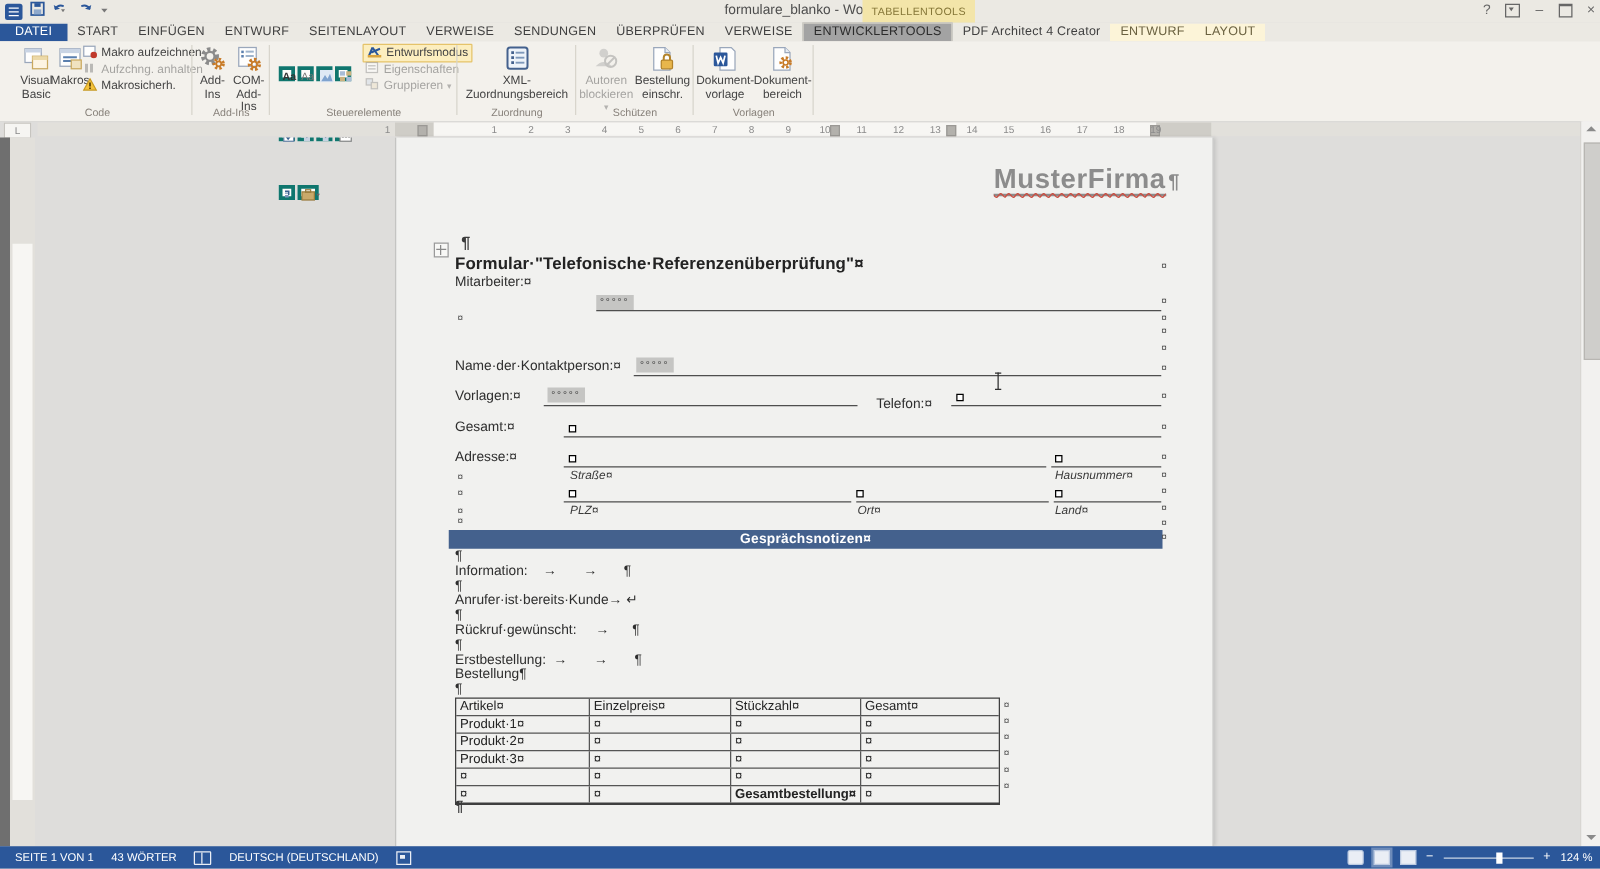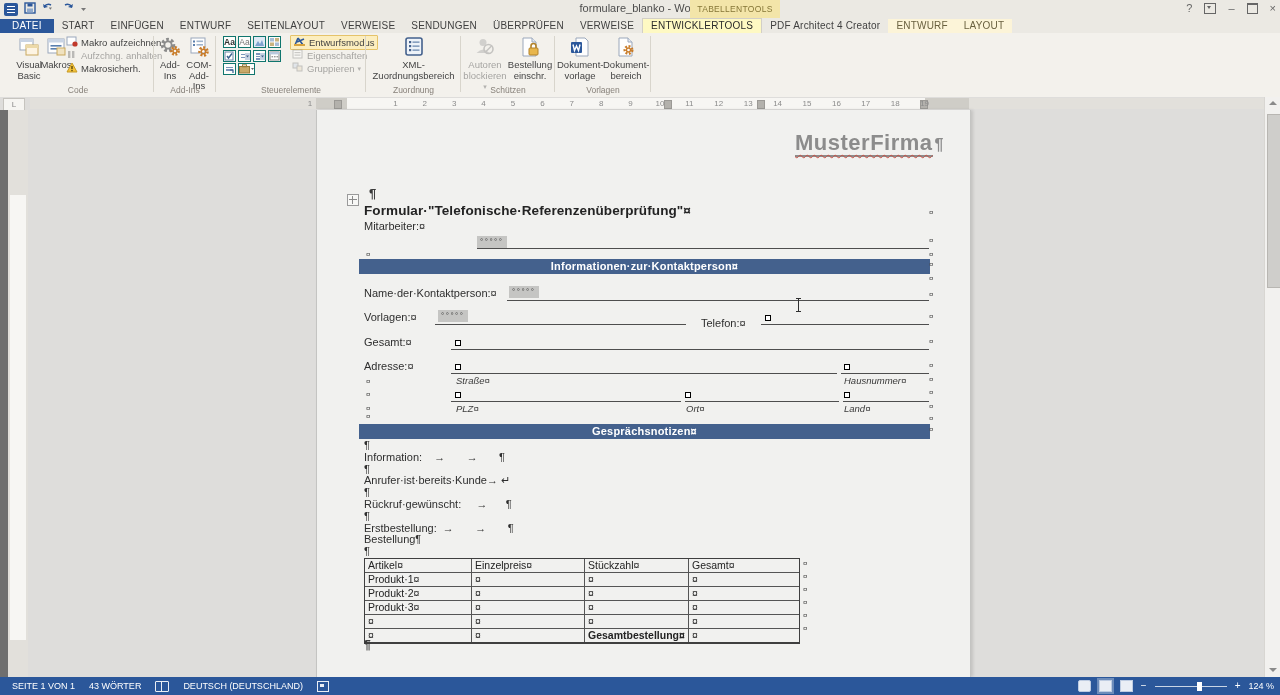--- a/index.html
+++ b/index.html
@@ -21,38 +21,38 @@
   .winctl{right:4px;top:2px;display:flex;gap:12px;align-items:center;font-size:11px;color:#666}
   .restorebox{width:9px;height:8px;border:1px solid #666;border-top-width:2px;display:inline-block}
   .ribopt{width:10px;height:9px;border:1px solid #666;display:inline-block;position:relative}
   .ribopt i{position:absolute;left:2px;top:2px;border-left:2.5px solid transparent;border-right:2.5px solid transparent;border-top:3px solid #666}
   .signin{right:6px;top:19px;font-size:10px;color:#444}
 
   
   #tabrow{left:0;top:18px;width:1280px;height:15px;background:#ebe9e3;display:flex;align-items:flex-end}
   .tab{font-size:10px;padding:1px 8px 2px;letter-spacing:.2px;color:#3f3f3f;white-space:nowrap}
   .tab.file{background:#2b579a;color:#fff;padding:1px 12px 2px}
-  .tab.active{background:#fef9c3;border:1px solid #d2cfc7;border-bottom:none;color:#2b2b2b}
+  .tab.active{background:#a3a3a3;border:1px solid #d2cfc7;border-bottom:none;color:#2b2b2b}
   .tab.ctx{background:#fcf4d8;color:#6a6140}
 
   
   #ribbon{left:0;top:33px;width:1280px;height:64px;background:#f3f1ec;border-bottom:1px solid #c9c6be}
   .grp{position:absolute;top:0;height:63px}
   .grplabel{position:absolute;bottom:1px;left:0;right:0;text-align:center;font-size:8.5px;color:#87817a}
   .gdiv{position:absolute;top:3px;height:56px;width:1px;background:#d8d5cc}
   .bigbtn{position:absolute;top:2px;width:46px;text-align:center;font-size:9.5px;line-height:10.5px;color:#444}
   .bigbtn .bicon{display:block;margin:1px auto 2px;width:22px;height:22px;position:relative}
   .dim{opacity:.45}
   .smallrow{position:absolute;height:13px;display:flex;align-items:center;gap:3px;font-size:9.5px;color:#444;white-space:nowrap}
   .sel{background:#fceebf;border:1px solid #e5c36a;border-radius:1px}
   .carat{font-size:7px;color:#666}
 
   
-  .ci{width:13px;height:12px;border:1px solid #0f766e;background:#fdfdfb;display:inline-block;
-      box-sizing:border-box;position:relative;margin:0 1px;font-size:8.5px;line-height:11px;text-align:center;color:#333}
+  .ci{width:13px;height:12px;border:3px solid #0f766e;background:#fdfdfb;display:inline-block;
+      box-sizing:border-box;position:relative;margin:17px 1px;font-size:8.5px;line-height:11px;text-align:center;color:#333}
   .ci .bar{position:absolute;left:2px;right:2px;height:1.5px;background:#7b96bc}
   .ctlgrid{position:absolute;left:4px;top:3px;width:64px}
   .ctlgrid .r{display:flex;margin-bottom:1.5px}
 
   
   #hruler{left:0;top:97px;width:1280px;height:13px;background:#dedddb}
   .cornerL{left:3px;top:1px;width:20px;height:11px;background:#f6f5f2;border:1px solid #c6c4bf;
            font-size:8px;color:#8a8a8a;text-align:center;line-height:11px}
   .rband{left:30px;top:1px;width:1234px;height:11px;background:#e2e0db}
   .rwhite{left:347px;top:1px;width:578px;height:11px;background:#f7f6f3}
@@ -460,21 +460,20 @@
       <i class="h1"></i>
       <i class="h2"></i>
     </span>
   <div class="bigpil">¶</div>
   <div class="heading">Formular·"Telefonische·Referenzenüberprüfung"¤</div>
 
   <div class="flabel" style="left:47px;top:110px">Mitarbeiter:¤</div>
   <span class="ff" style="left:160px;top:126px">°°°°°</span>
   <div class="uline" style="left:160px;top:138px;width:452px"></div>
 
-  <div class="banner" style="top:149px">Informationen·zur·Kontaktperson¤</div>
 
   <div class="flabel" style="left:47px;top:177px">Name·der·Kontaktperson:¤</div>
   <span class="ff" style="left:192px;top:176px">°°°°°</span>
   <div class="uline" style="left:190px;top:190px;width:422px"></div>
   <span class="ibeam">
       <i class="v"></i>
       <i class="t"></i>
       <i class="b"></i>
     </span>
 

